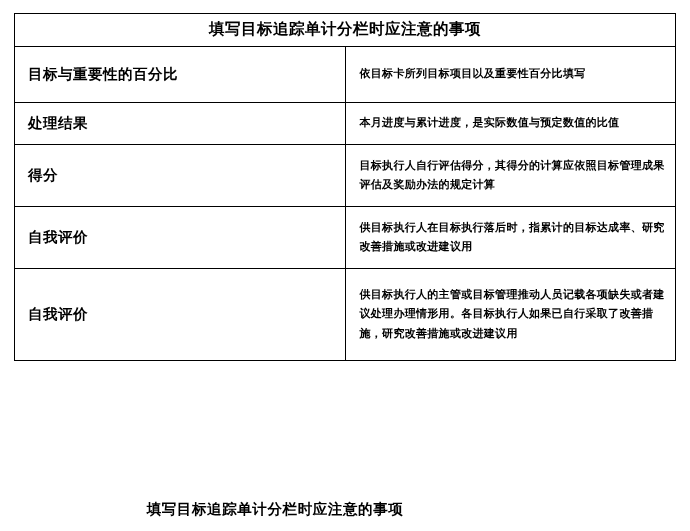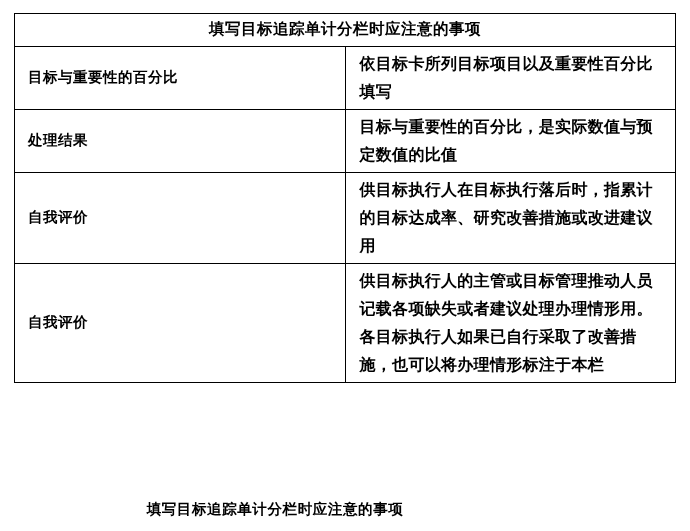--- a/index.html
+++ b/index.html
@@ -47,21 +47,21 @@
   .label-cell {
     width: 188px;
     font-weight: bold;
     font-size: 14.5px;
     line-height: 1.6;
     letter-spacing: 0.5px;
     padding-left: 13px !important;
   }
   .value-cell {
     font-weight: bold;
-    font-size: 16px;
+    font-size: 11px;
     line-height: 1.75;
     letter-spacing: 0.3px;
     padding-left: 14px !important;
     padding-right: 10px !important;
   }
   .row-h1 { height: 56px; }
   .row-h2 { height: 62px; }
   .row-h3 { height: 42px; }
   .row-h4 { height: 62px; }
   .row-h5 { height: 62px; margin-top: 12px; }
@@ -88,29 +88,33 @@
       <tbody>
         <tr>
           <td class="title-cell" colspan="2">填写目标追踪单计分栏时应注意的事项</td>
         </tr>
         <tr class="row-h1">
           <td class="label-cell">目标与重要性的百分比</td>
           <td class="value-cell">依目标卡所列目标项目以及重要性百分比填写</td>
         </tr>
         <tr class="row-h3">
           <td class="label-cell">处理结果</td>
-          <td class="value-cell">目标与重要性的百分比，是实际数值与预定数值的比值</td>
+          <td class="value-cell">本月进度与累计进度，是实际数值与预定数值的比值</td>
+        </tr>
+        <tr class="row-h4">
+          <td class="label-cell">得分</td>
+          <td class="value-cell">目标执行人自行评估得分，其得分的计算应依照目标管理成果评估及奖励办法的规定计算</td>
         </tr>
         <tr class="row-h5">
           <td class="label-cell">自我评价</td>
           <td class="value-cell">供目标执行人在目标执行落后时，指累计的目标达成率、研究改善措施或改进建议用</td>
         </tr>
         <tr class="row-h6">
           <td class="label-cell">自我评价</td>
-          <td class="value-cell">供目标执行人的主管或目标管理推动人员记载各项缺失或者建议处理办理情形用。各目标执行人如果已自行采取了改善措施，也可以将办理情形标注于本栏</td>
+          <td class="value-cell">供目标执行人的主管或目标管理推动人员记载各项缺失或者建议处理办理情形用。各目标执行人如果已自行采取了改善措施，研究改善措施或改进建议用</td>
         </tr>
       </tbody>
     </table>
   </div>
 
   <div class="caption">填写目标追踪单计分栏时应注意的事项</div>
 
 </div>
 
 </body></html>

